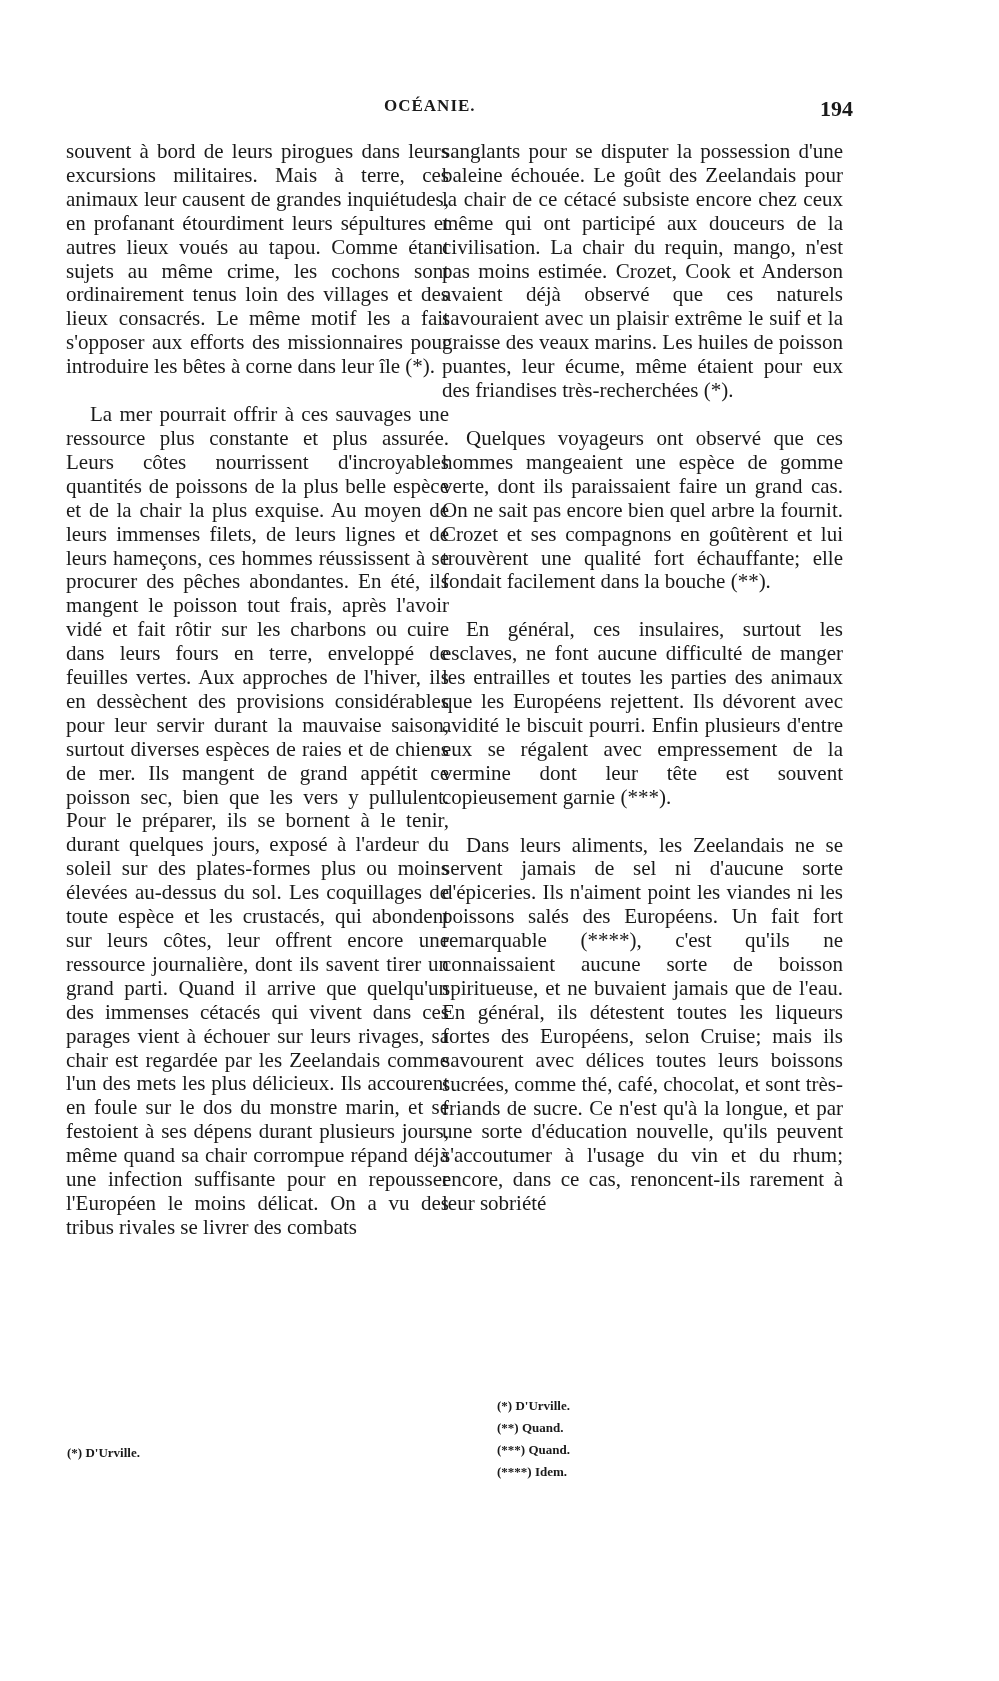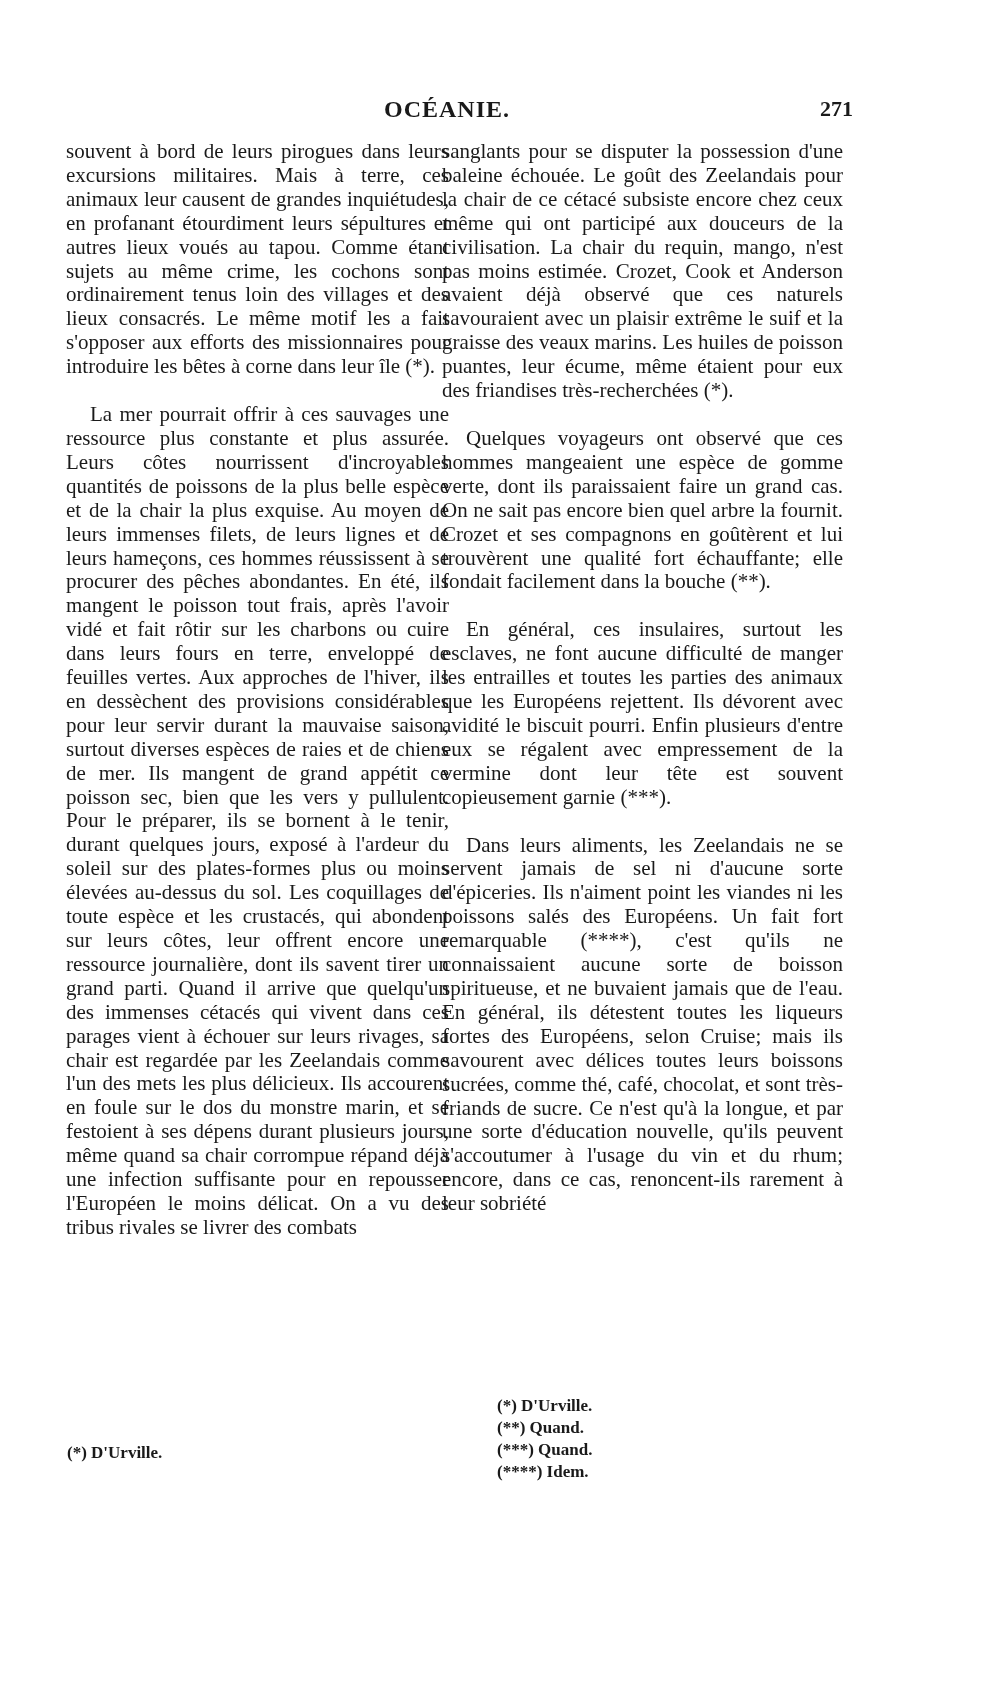--- a/index.html
+++ b/index.html
@@ -1,34 +1,34 @@
 <!DOCTYPE html>
 <html><head>
 <meta charset="utf-8">
 <style>
   html,body{margin:0;padding:0;background:#fff;}
   body{width:999px;height:1681px;position:relative;overflow:hidden;font-family:"Liberation Serif","DejaVu Serif",serif;color:#1a1a1a;}
   .header{position:absolute;top:96px;left:0;width:999px;height:30px;}
-  .running-title{position:absolute;left:384px;top:0;font-size:24px;letter-spacing:1px;font-weight:bold;}
+  .running-title{position:absolute;left:384px;top:0;font-size:17px;letter-spacing:1px;font-weight:bold;}
   .page-num{position:absolute;left:820px;top:0;font-size:22px;font-weight:bold;}
   .col{position:absolute;top:140px;font-size:21px;line-height:23.9px;text-align:justify;}
   .col p{margin:0;text-indent:0;}
   .col p.ind{text-indent:24px;margin-top:24px;}
   .left{left:66px;width:383px;}
   .right{left:442px;width:401px;}
-  .fn{position:absolute;font-size:17px;line-height:22px;font-weight:bold;}
+  .fn{position:absolute;font-size:13px;line-height:22px;font-weight:bold;}
   .fn-left{left:67px;top:1442px;}
   .fn-right{left:497px;top:1395px;}
 </style>
 </head>
 <body>
 
 <div class="header">
   <span class="running-title">OCÉANIE.</span>
-  <span class="page-num">271</span>
+  <span class="page-num">194</span>
 </div>
 
 <div class="col left">
   <p>souvent à bord de leurs pirogues dans leurs excursions militaires. Mais à terre, ces animaux leur causent de grandes inquiétudes, en profanant étourdiment leurs sépultures et autres lieux voués au tapou. Comme étant sujets au même crime, les cochons sont ordinairement tenus loin des villages et des lieux consacrés. Le même motif les a fait s'opposer aux efforts des missionnaires pour introduire les bêtes à corne dans leur île (*).</p>
   <p class="ind">La mer pourrait offrir à ces sauvages une ressource plus constante et plus assurée. Leurs côtes nourrissent d'incroyables quantités de poissons de la plus belle espèce et de la chair la plus exquise. Au moyen de leurs immenses filets, de leurs lignes et de leurs hameçons, ces hommes réussissent à se procurer des pêches abondantes. En été, ils mangent le poisson tout frais, après l'avoir vidé et fait rôtir sur les charbons ou cuire dans leurs fours en terre, enveloppé de feuilles vertes. Aux approches de l'hiver, ils en dessèchent des provisions considérables pour leur servir durant la mauvaise saison, surtout diverses espèces de raies et de chiens de mer. Ils mangent de grand appétit ce poisson sec, bien que les vers y pullulent. Pour le préparer, ils se bornent à le tenir, durant quelques jours, exposé à l'ardeur du soleil sur des plates-formes plus ou moins élevées au-dessus du sol. Les coquillages de toute espèce et les crustacés, qui abondent sur leurs côtes, leur offrent encore une ressource journalière, dont ils savent tirer un grand parti. Quand il arrive que quelqu'un des immenses cétacés qui vivent dans ces parages vient à échouer sur leurs rivages, sa chair est regardée par les Zeelandais comme l'un des mets les plus délicieux. Ils accourent en foule sur le dos du monstre marin, et se festoient à ses dépens durant plusieurs jours, même quand sa chair corrompue répand déjà une infection suffisante pour en repousser l'Européen le moins délicat. On a vu des tribus rivales se livrer des combats</p>
 </div>
 
 <div class="col right">
   <p>sanglants pour se disputer la possession d'une baleine échouée. Le goût des Zeelandais pour la chair de ce cétacé subsiste encore chez ceux même qui ont participé aux douceurs de la civilisation. La chair du requin, mango, n'est pas moins estimée. Crozet, Cook et Anderson avaient déjà observé que ces naturels savouraient avec un plaisir extrême le suif et la graisse des veaux marins. Les huiles de poisson puantes, leur écume, même étaient pour eux des friandises très-recherchées (*).</p>
   <p class="ind">Quelques voyageurs ont observé que ces hommes mangeaient une espèce de gomme verte, dont ils paraissaient faire un grand cas. On ne sait pas encore bien quel arbre la fournit. Crozet et ses compagnons en goûtèrent et lui trouvèrent une qualité fort échauffante; elle fondait facilement dans la bouche (**).</p>

